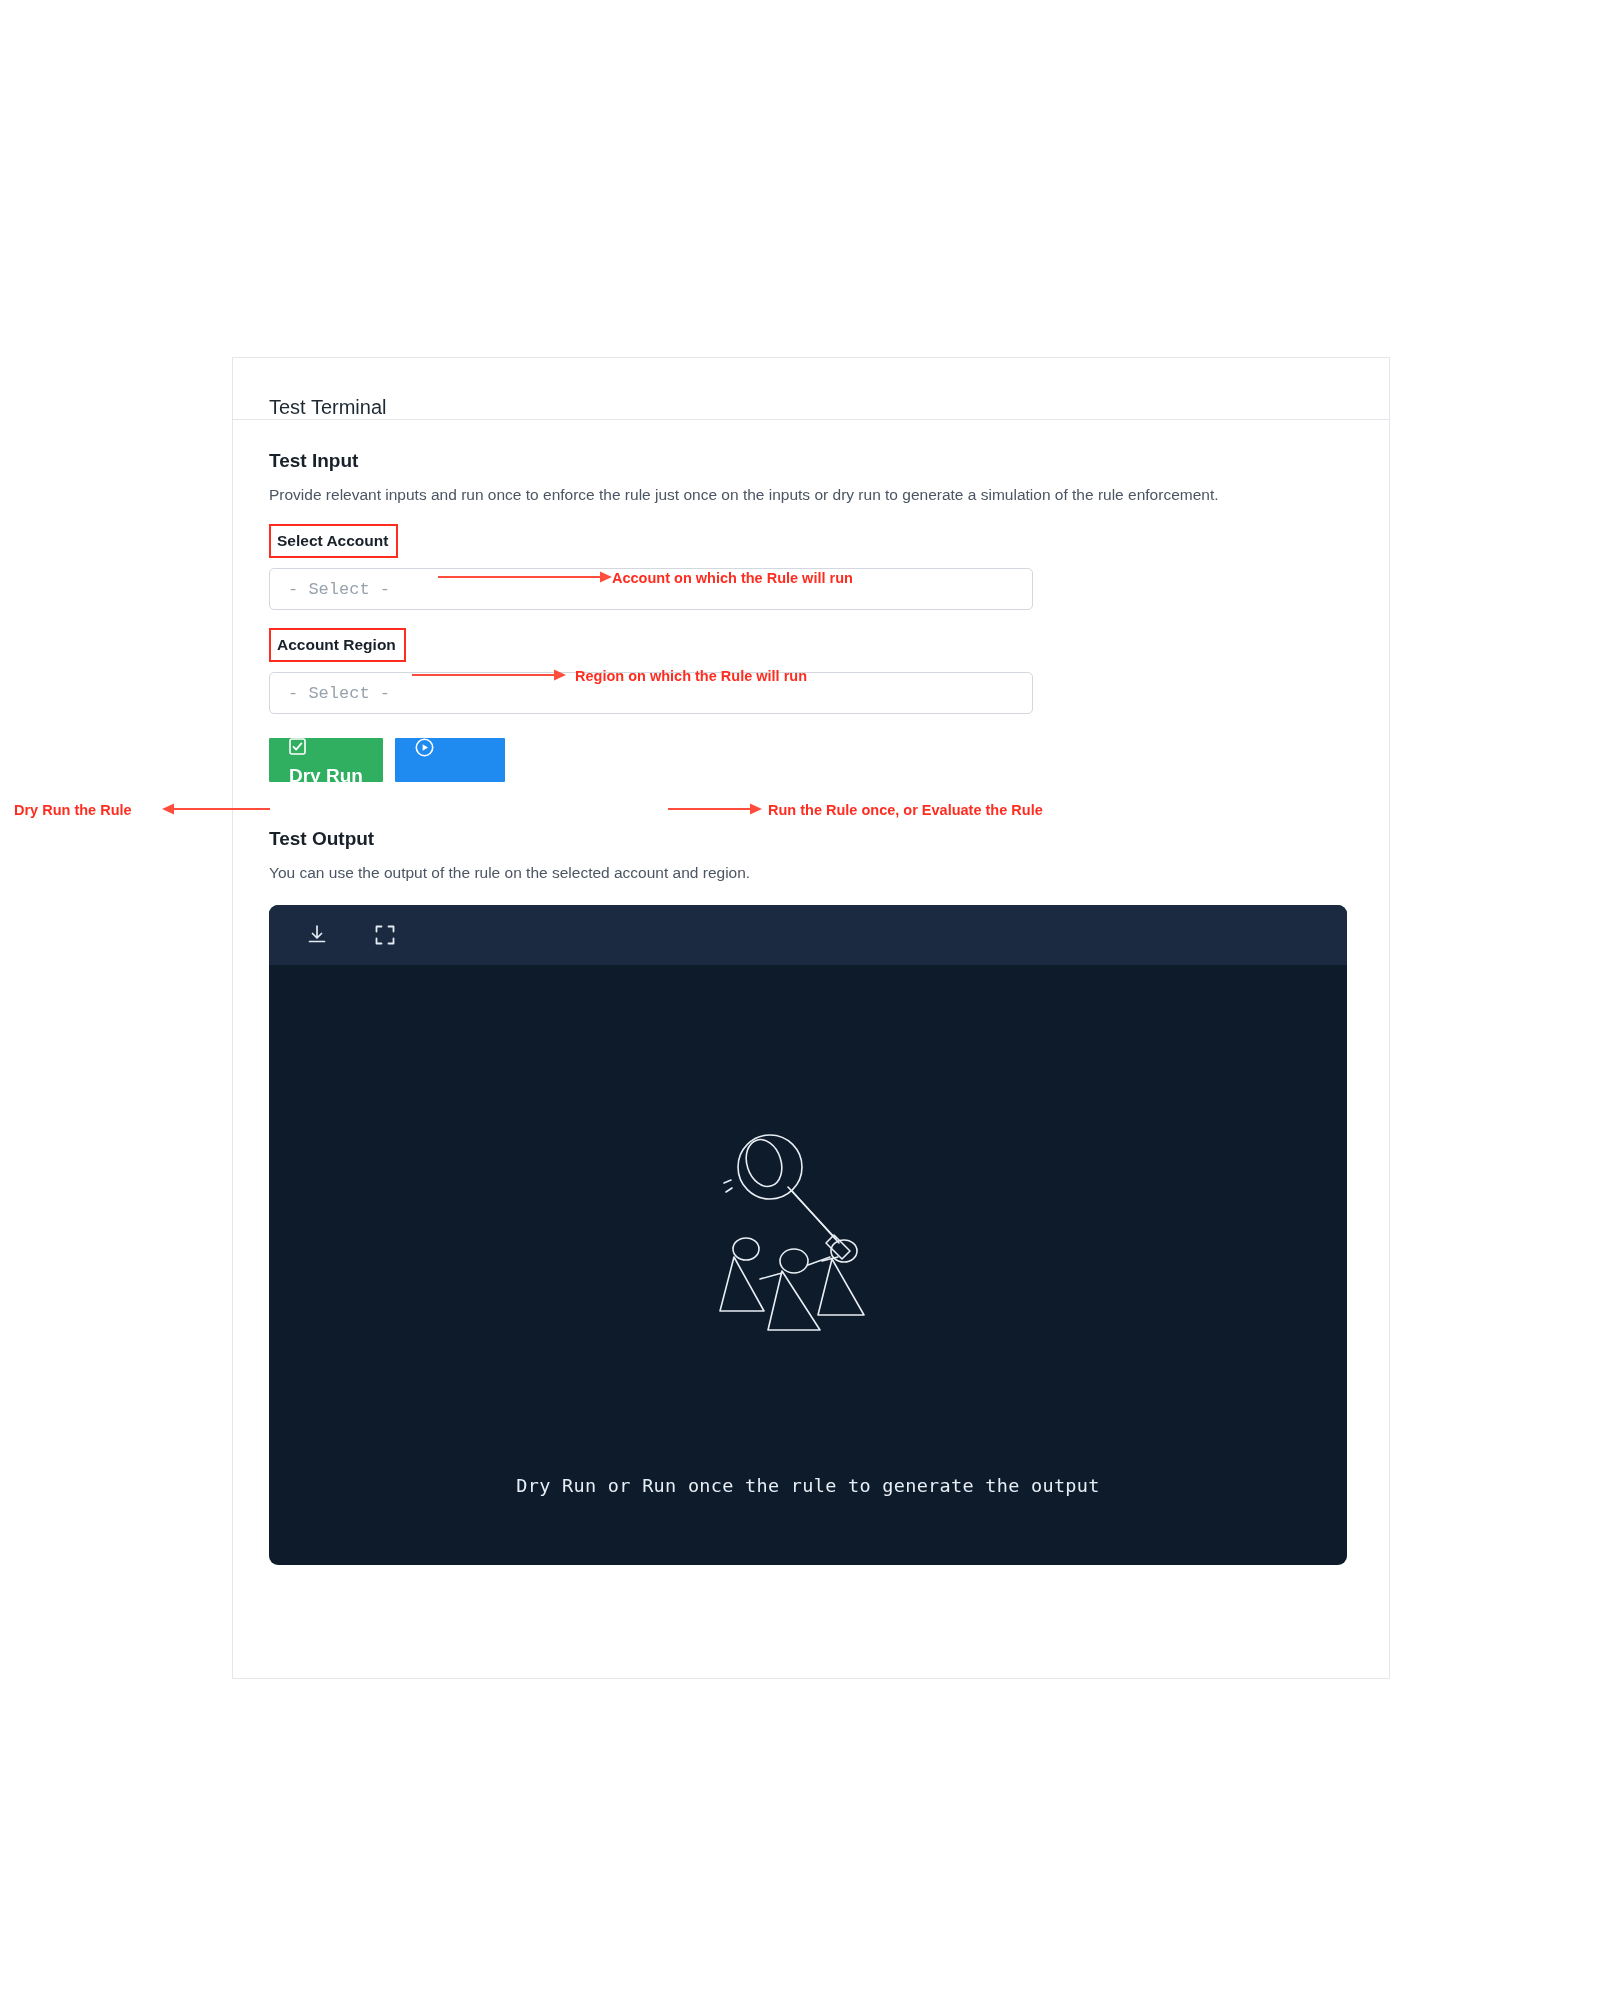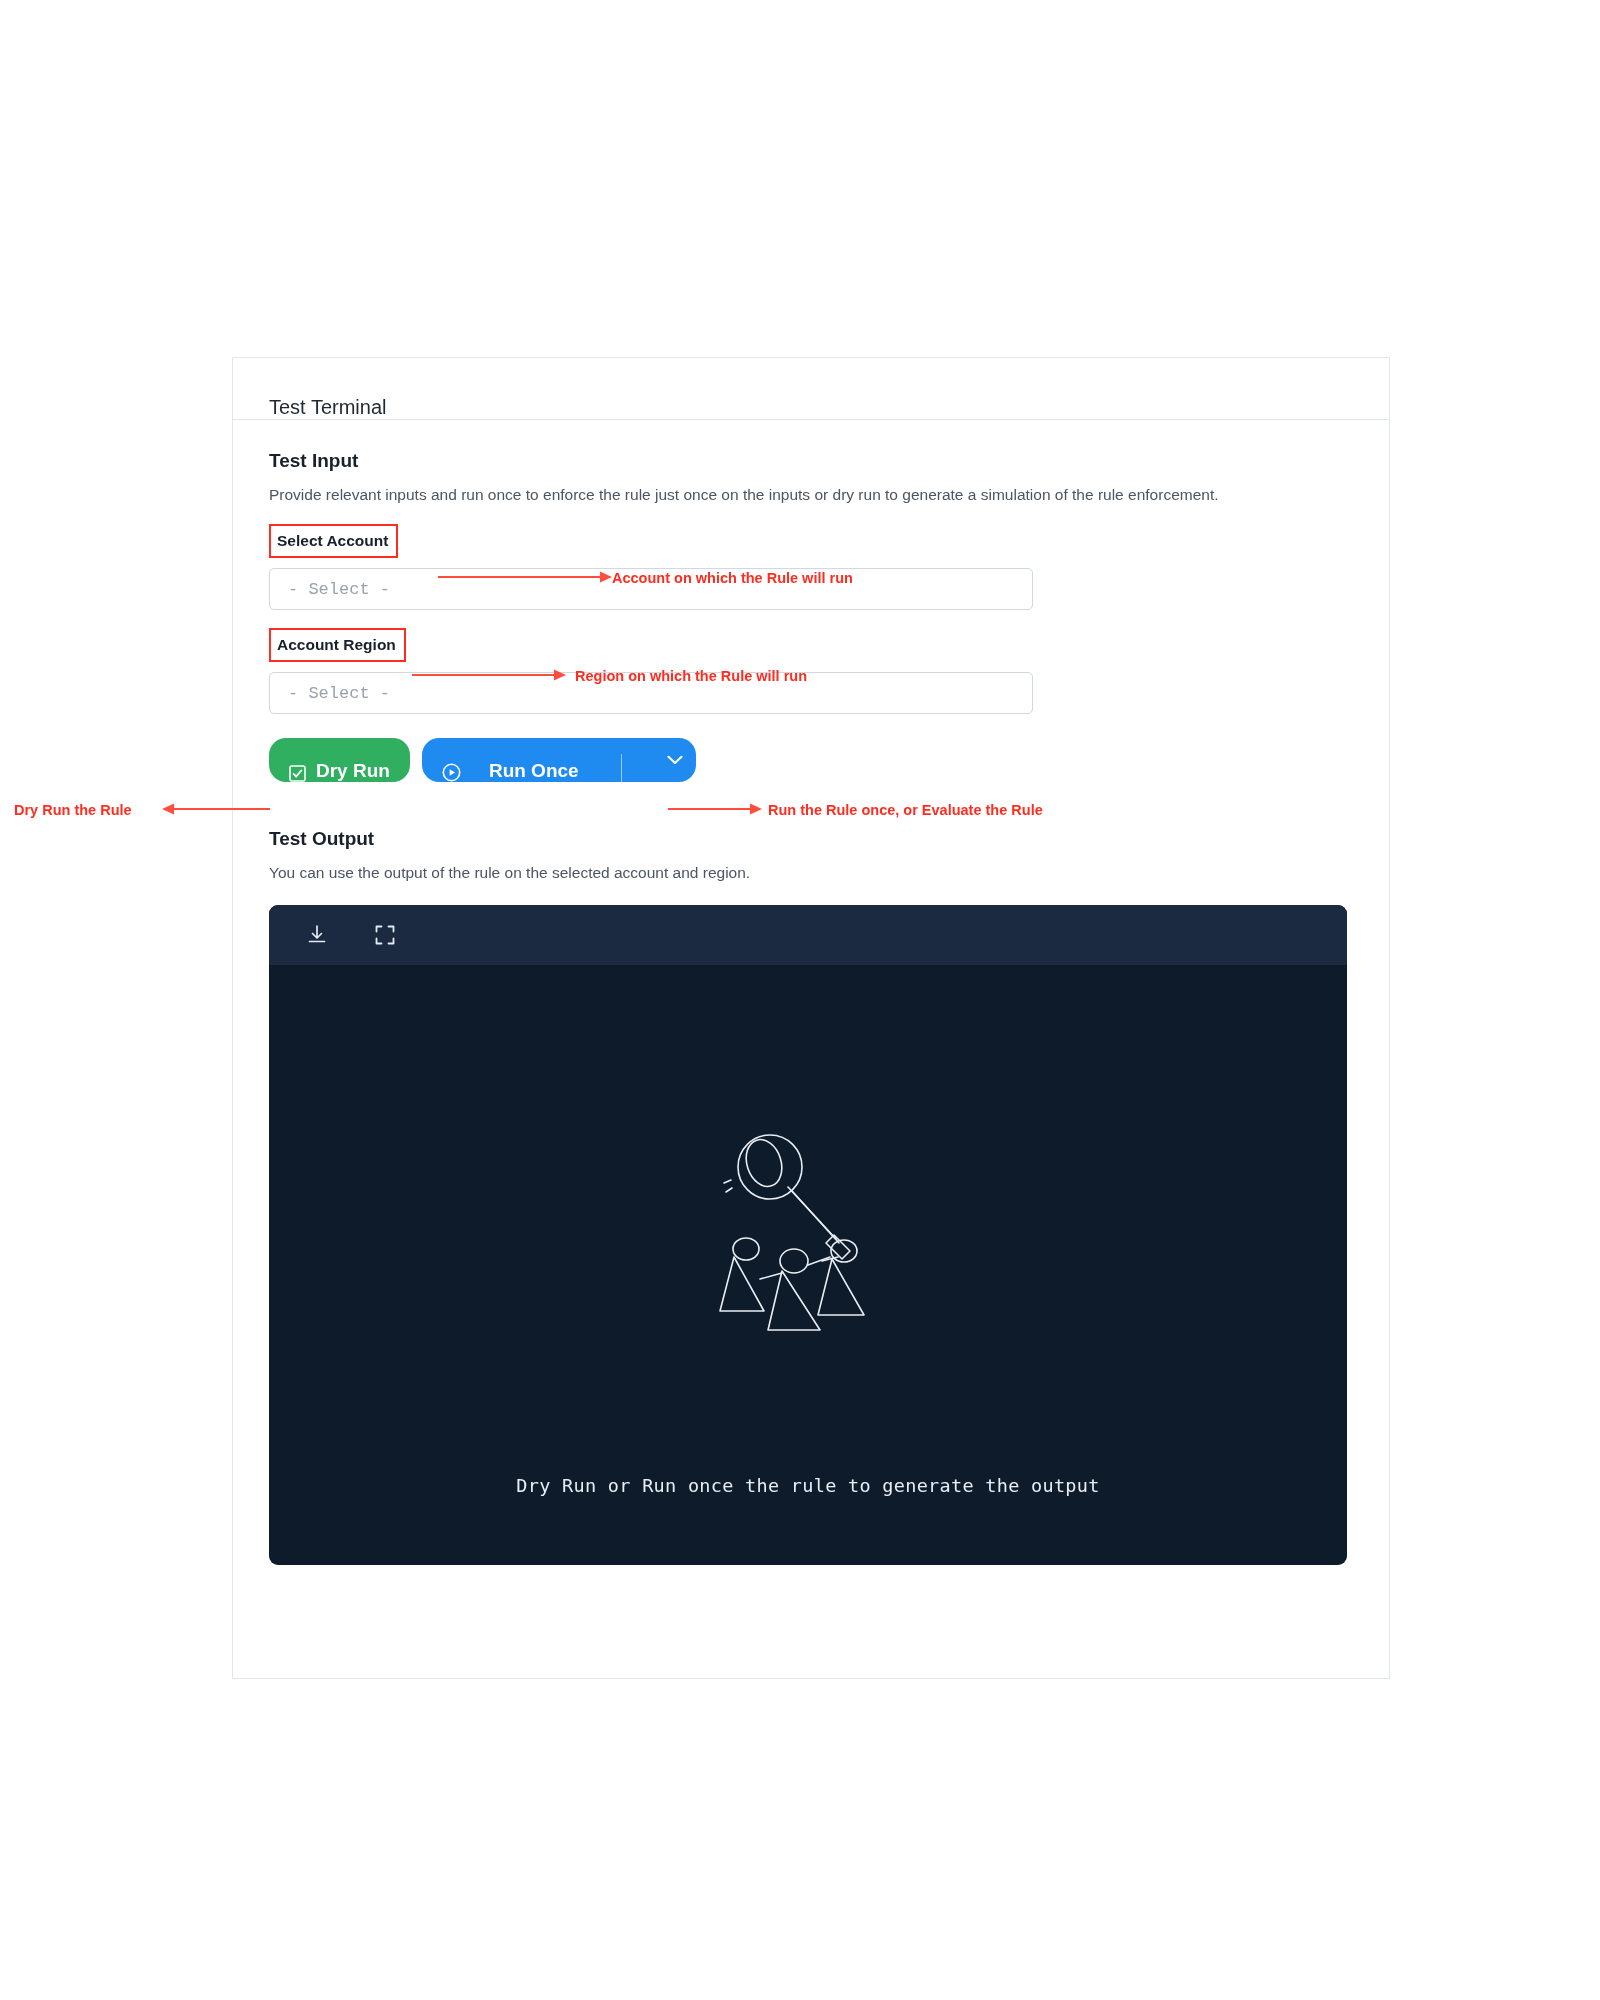--- a/index.html
+++ b/index.html
@@ -100,29 +100,30 @@
   
   .btn-row {
     margin-top: 24px;
     display: flex;
     align-items: center;
     gap: 12px;
   }
 
   .btn {
     height: 44px;
-    border-radius: 17px;
-    display: flex;
-    align-items: flex-end;
+    border-radius: 1px;
+    display: flex;
+    align-items: flex-start;
     font-size: 19px;
     font-weight: bold;
     color: #ffffff;
     border: none;
     cursor: pointer;
     box-sizing: border-box;
+    flex-direction: column;
   }
 
   .btn-dry {
     background: #2faf5f;
     padding: 0 20px;
     gap: 10px;
   }
 
   .btn-run {
     background: #1f8bf0;

